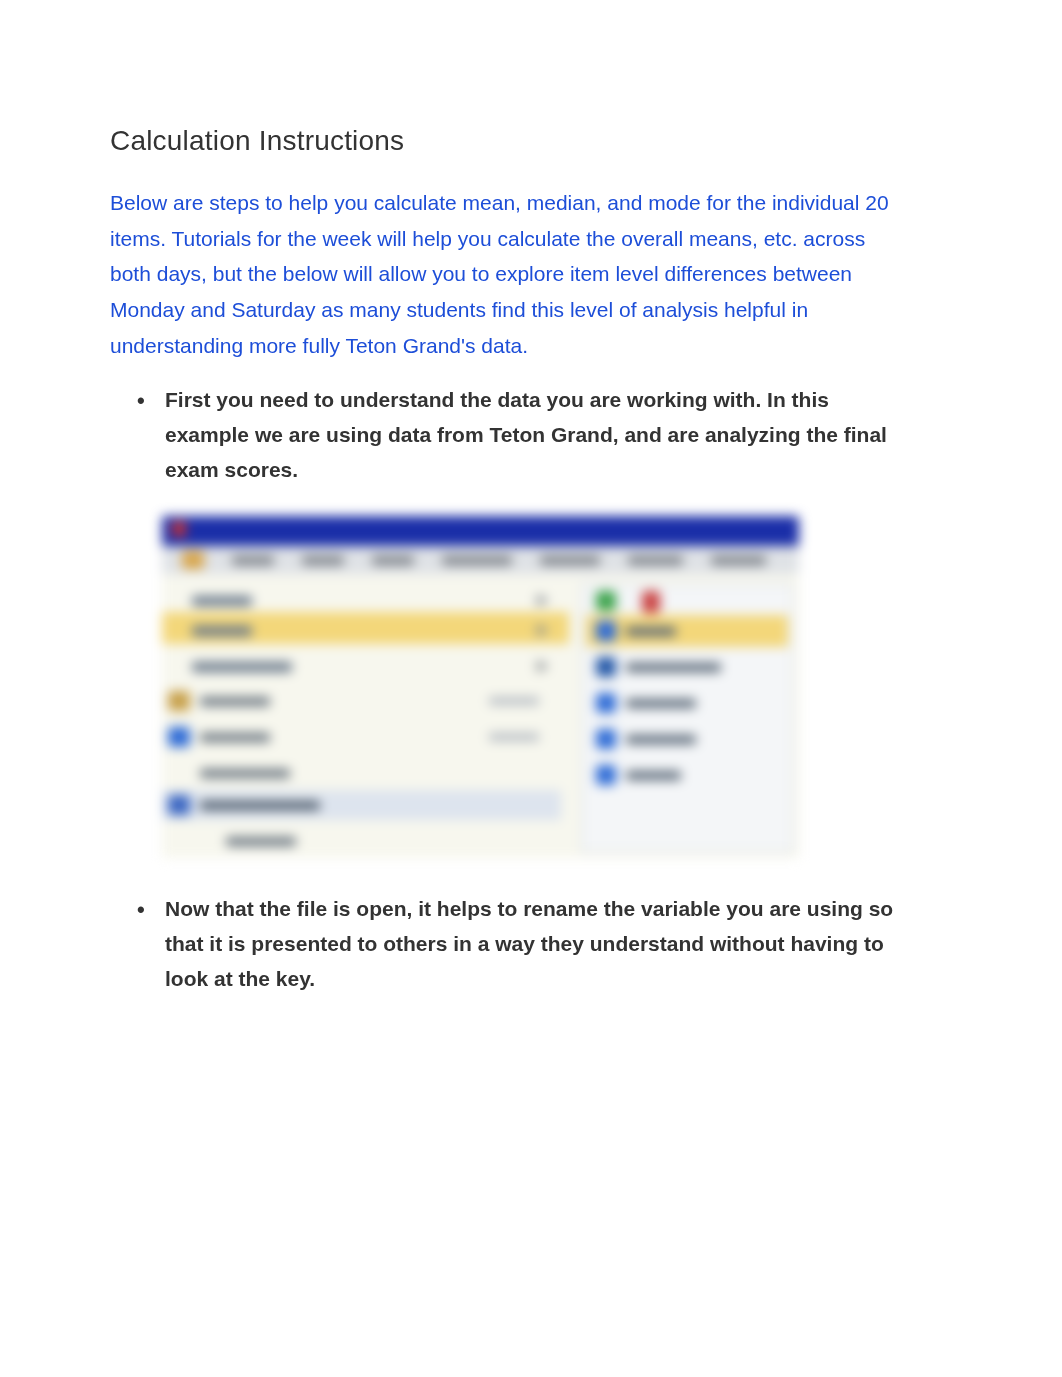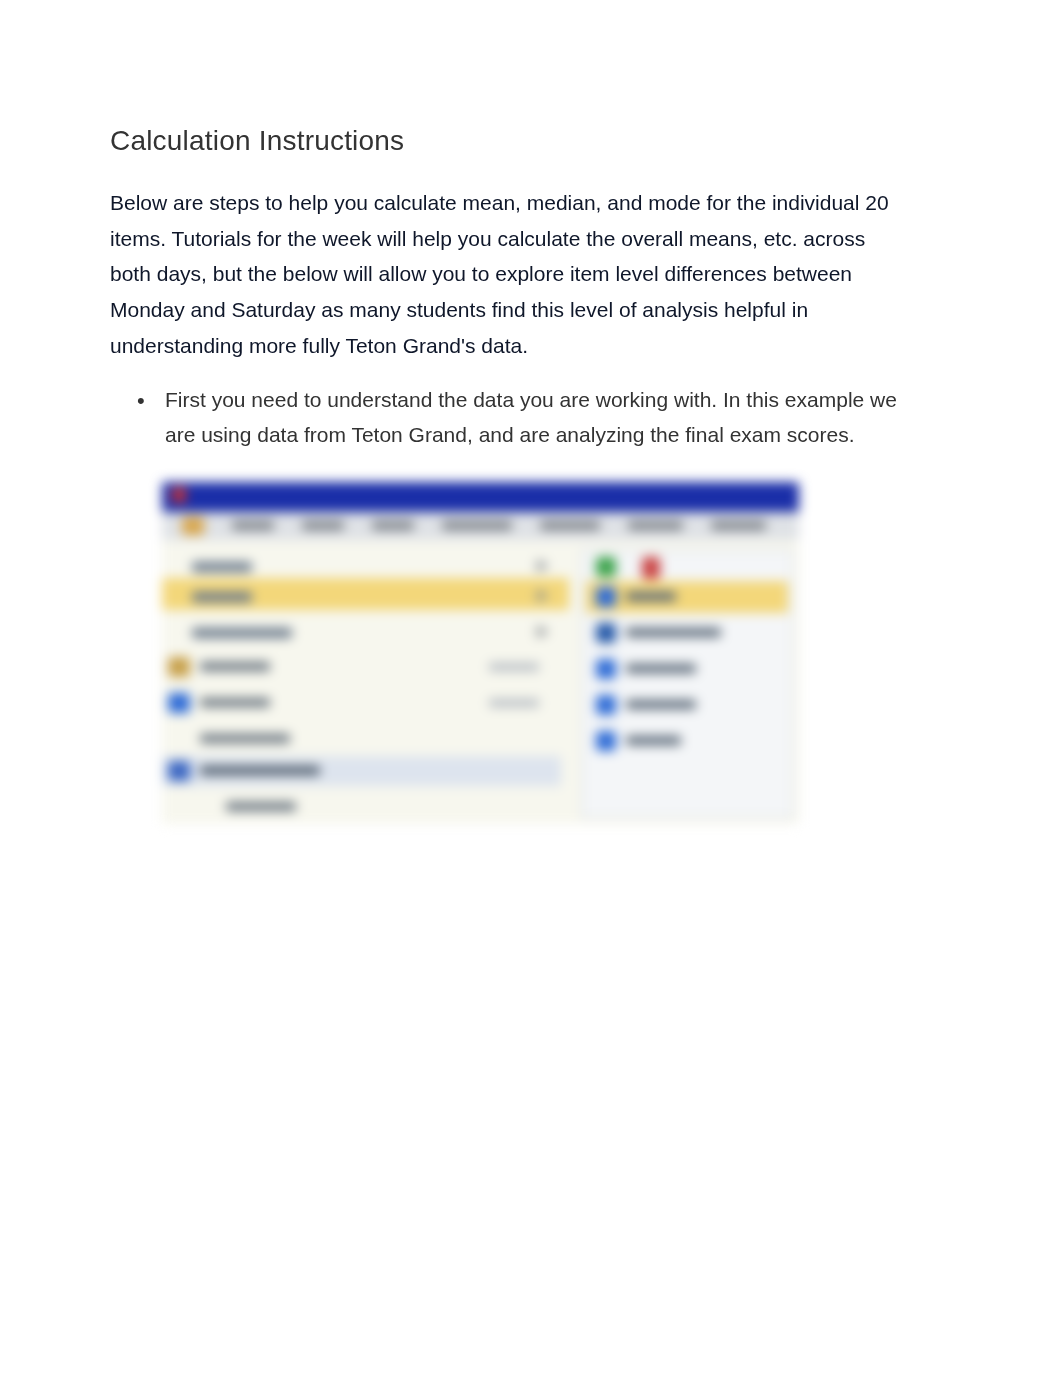--- a/index.html
+++ b/index.html
@@ -18,35 +18,36 @@
   h1.title {
     font-size: 28px;
     font-weight: 400;
     color: #333;
     margin: 0 0 28px 0;
     letter-spacing: 0.2px;
   }
   p.body-text {
     font-size: 21px;
     line-height: 1.7;
-    color: #0f172a;
+    color: #1d4ed8;
     margin: 4px 0 20px 0;
   }
   ul.bullets {
     list-style: none;
     padding: 0 0 0 55px;
     margin: 0 0 25px 0;
   }
   ul.bullets > li {
     position: relative;
     font-size: 21px;
     line-height: 1.65;
     color: #333;
     margin-bottom: 4px;
     padding-left: 0;
+    font-weight: bold;
   }
   ul.bullets > li::before {
     content: "•";
     position: absolute;
     left: -28px;
     top: 0;
     color: #333;
     font-size: 22px;
   }
 
@@ -271,14 +272,17 @@
           </div>
         <div class="ss-sub-item f">
             <div class="ic"></div>
             <div class="tx" style="width:55px"></div>
           </div>
       </div>
     </div>
   </div>
 
 
+  <ul class="bullets">
+    <li>Now that the file is open, it helps to rename the variable you are using so that it is presented to others in a way they understand without having to look at the key.</li>
+  </ul>
 
 </div>
 
 </body></html>

